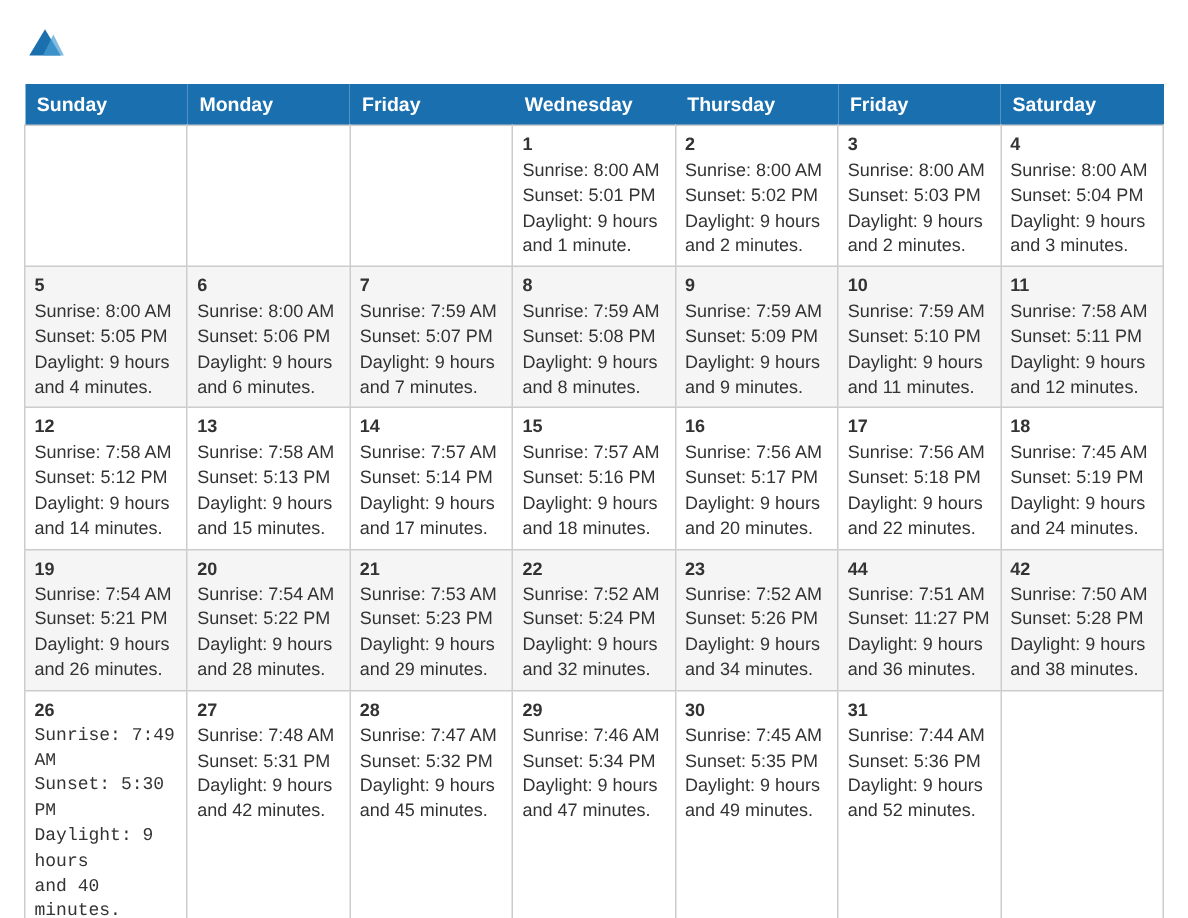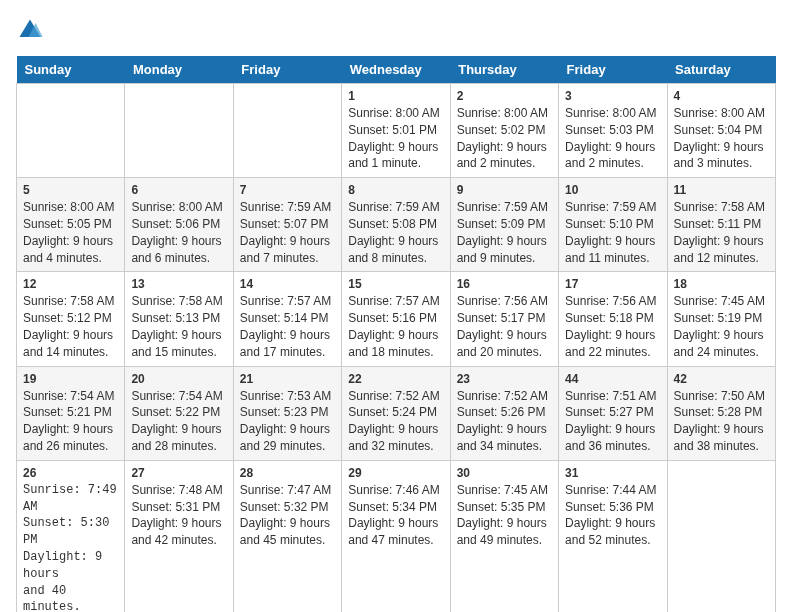--- a/index.html
+++ b/index.html
@@ -291,21 +291,21 @@
         <td>
           <span class="day-num">23</span>
           <div class="cell-content" style="white-space: pre-line;">Sunrise: 7:52 AM
 Sunset: 5:26 PM
 Daylight: 9 hours
 and 34 minutes.</div>
         </td>
         <td>
           <span class="day-num">44</span>
           <div class="cell-content" style="white-space: pre-line;">Sunrise: 7:51 AM
-Sunset: 5:27 PM
+Sunset: 11:27 PM
 Daylight: 9 hours
 and 36 minutes.</div>
         </td>
         <td>
           <span class="day-num">42</span>
           <div class="cell-content" style="white-space: pre-line;">Sunrise: 7:50 AM
 Sunset: 5:28 PM
 Daylight: 9 hours
 and 38 minutes.</div>
         </td>

